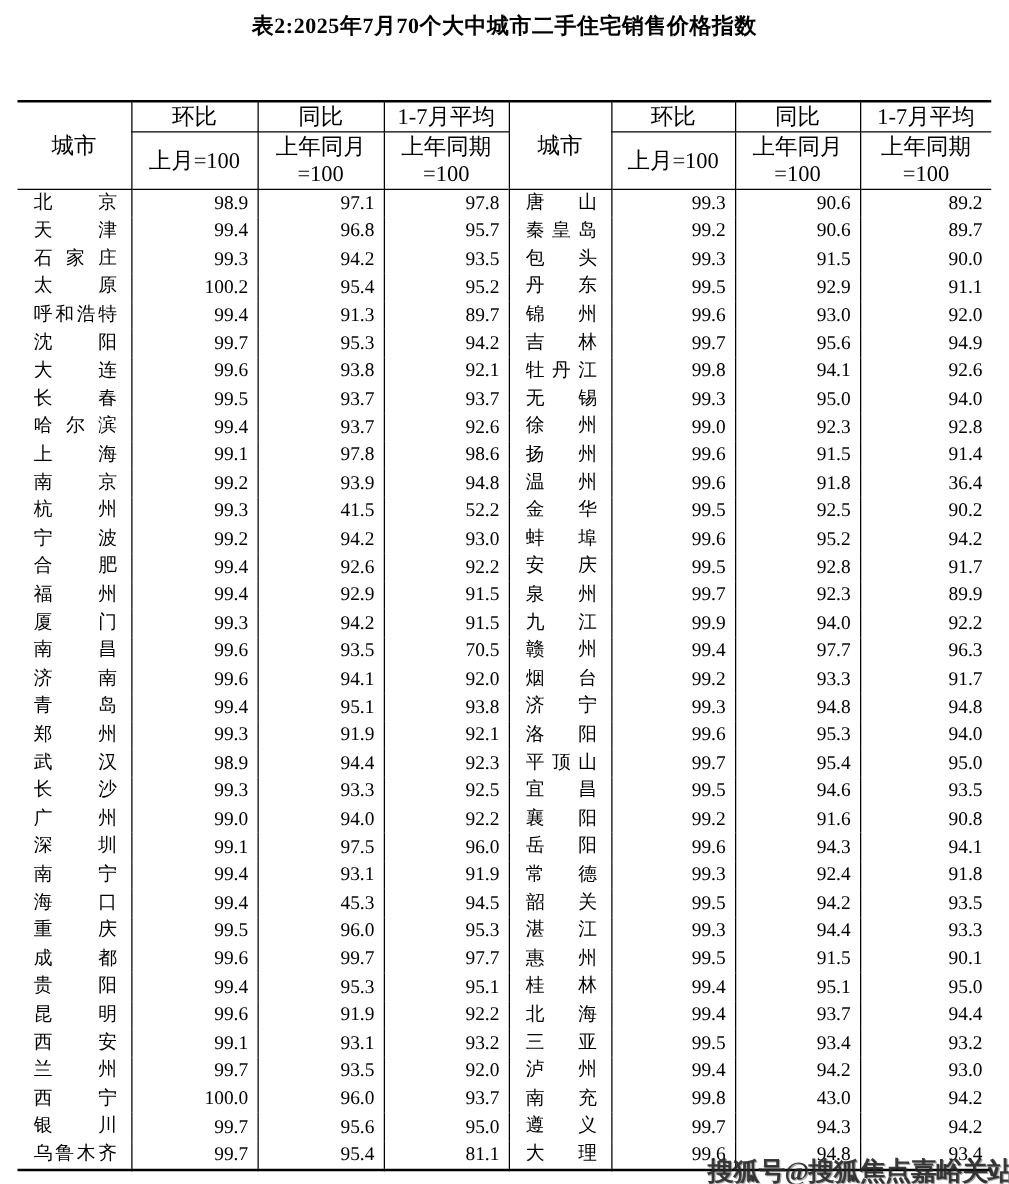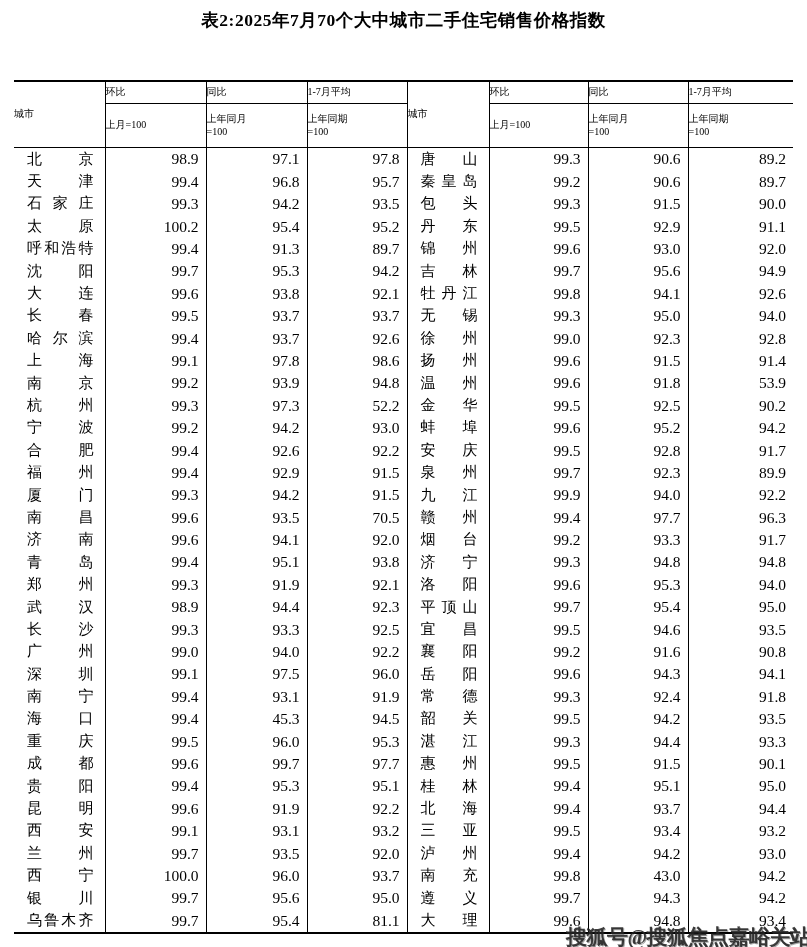--- a/index.html
+++ b/index.html
@@ -12,21 +12,21 @@
     position:absolute;top:8px;left:0;width:807px;
     text-align:center;font-size:17.5px;font-weight:bold;
     letter-spacing:0.5px;
   }
   table.idx{
     position:absolute;left:14px;top:80px;width:779px;
     border-collapse:collapse;table-layout:fixed;
     border-top:2.5px solid #000;border-bottom:2.5px solid #000;
   }
   thead th{
-    font-weight:normal;font-size:10px;text-align:left;
+    font-weight:normal;font-size:18px;text-align:center;
     vertical-align:middle;white-space:pre-line;line-height:1.25;
     border-bottom:1px solid #000;border-right:1px solid #000;
     padding:0;
   }
   thead th.nr{border-right:none;}
   thead tr.h1 th{height:21px;}
   thead tr.h2 th{height:43px;}
   tbody td{
     height:22.4px;font-size:15.5px;padding:0;vertical-align:middle;
     line-height:1;
@@ -189,26 +189,26 @@
         <td class="num">91.4</td>
       </tr>
       <tr>
         <td class="city">南京</td>
         <td class="num">99.2</td>
         <td class="num">93.9</td>
         <td class="num">94.8</td>
         <td class="city">温州</td>
         <td class="num">99.6</td>
         <td class="num">91.8</td>
-        <td class="num">53.9</td>
+        <td class="num">36.4</td>
       </tr>
       <tr>
         <td class="city">杭州</td>
         <td class="num">99.3</td>
-        <td class="num">97.3</td>
+        <td class="num">41.5</td>
         <td class="num">52.2</td>
         <td class="city">金华</td>
         <td class="num">99.5</td>
         <td class="num">92.5</td>
         <td class="num">90.2</td>
       </tr>
       <tr>
         <td class="city">宁波</td>
         <td class="num">99.2</td>
         <td class="num">94.2</td>

